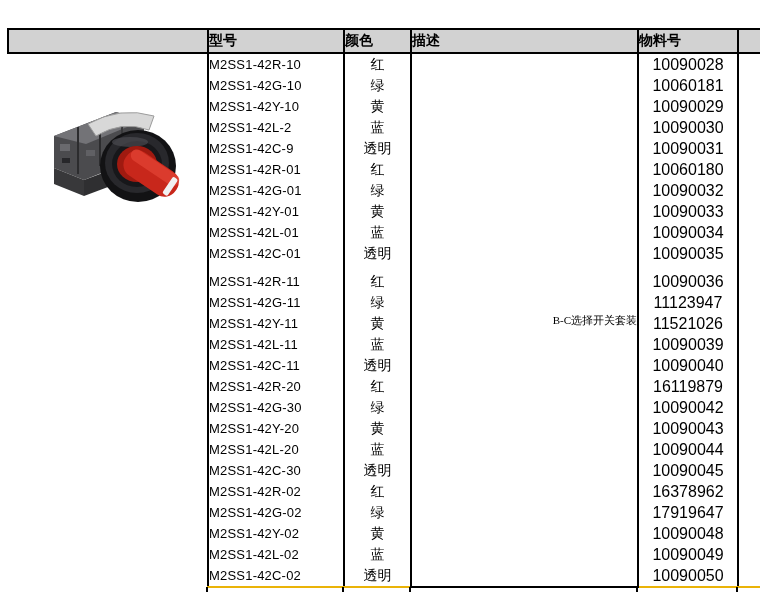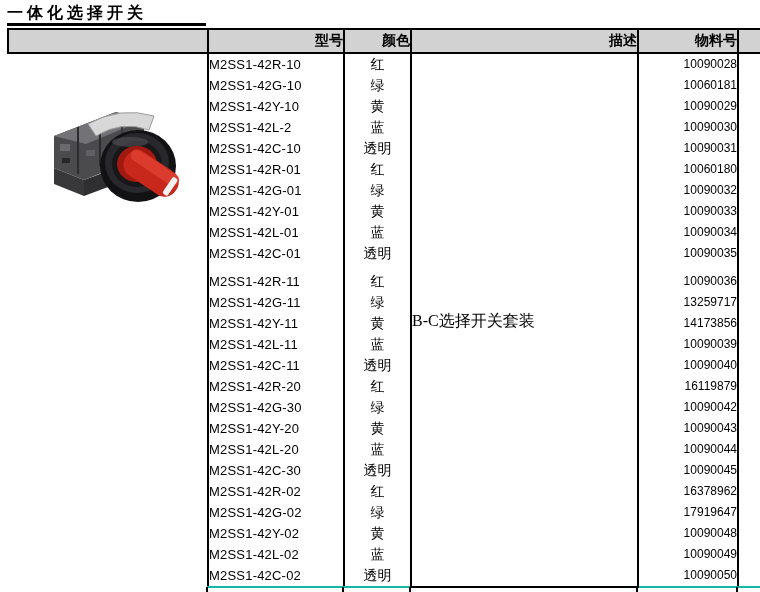--- a/index.html
+++ b/index.html
@@ -11,49 +11,48 @@
          border-bottom:3px solid #000;font-weight:bold;font-size:16px;
          letter-spacing:4px;line-height:21px;white-space:nowrap;
          font-family:"Liberation Sans","DejaVu Sans",sans-serif;}
 
   table.catalog{position:absolute;left:7px;top:28px;width:753px;
                 border-collapse:collapse;table-layout:fixed;}
   table.catalog th,table.catalog td{margin:0;padding:0;overflow:hidden;}
 
   thead th{height:22px;line-height:22px;background:#d2d2d2;
            border-top:2px solid #000;border-bottom:2px solid #000;
-           font-size:14px;font-weight:bold;text-align:right;
+           font-size:14px;font-weight:bold;text-align:left;
            font-family:"Liberation Serif","DejaVu Serif",serif;}
   thead th.c-img{border-left:2px solid #000;}
   thead th.c-mod,thead th.c-col,thead th.c-des,thead th.c-par,thead th.c-end{border-left:2px solid #000;}
 
   tbody td{height:21px;line-height:21px;font-size:14px;vertical-align:middle;
            background:#fff;}
   td.c-mod,td.c-col,td.c-des,td.c-par,td.c-end{border-left:2px solid #000;}
 
   td.c-mod{font-size:13px;padding-left:12px;text-align:left;letter-spacing:0.2px;}
   td.c-col{text-align:center;font-family:"Liberation Serif","DejaVu Serif",serif;font-size:14px;}
-  td.c-par{padding-left:11px;text-align:right;font-size:12px;}
-  td.c-des{text-align:left;font-family:"Liberation Serif","DejaVu Serif",serif;
-           font-size:16px;vertical-align:middle;border-bottom:2px solid #000;}
+  td.c-par{padding-left:11px;text-align:center;font-size:16px;}
+  td.c-des{text-align:right;font-family:"Liberation Serif","DejaVu Serif",serif;
+           font-size:11px;vertical-align:middle;border-bottom:2px solid #000;}
   td.c-img{vertical-align:top;border:none;}
-  td.last{border-bottom:2px solid #14b8a6;}
+  td.last{border-bottom:2px solid #eab308;}
   tr.spacer{height:7px;}
   tr.spacer td{height:7px;line-height:7px;}
 
   .product-img{display:block;margin:38px 0 0 30px;width:155px;height:120px;}
 
   
   .stub{position:absolute;top:587px;width:2px;height:10px;background:#000;}
 </style>
 </head>
 <body>
 
 <div class="page">
-  <div class="title">一体化选择开关</div>
 
   <table class="catalog">
     <colgroup>
       <col style="width:200px">
         <col style="width:136px">
         <col style="width:67px">
       <col style="width:227px">
         <col style="width:100px">
         <col style="width:23px">
     </colgroup>
@@ -122,21 +121,21 @@
           <td class="c-par">10090029</td>
           <td class="c-end"></td>
         </tr>
         <tr>
           <td class="c-mod">M2SS1-42L-2</td>
           <td class="c-col">蓝</td>
           <td class="c-par">10090030</td>
           <td class="c-end"></td>
         </tr>
         <tr>
-          <td class="c-mod">M2SS1-42C-10</td>
+          <td class="c-mod">M2SS1-42C-9</td>
           <td class="c-col">透明</td>
           <td class="c-par">10090031</td>
           <td class="c-end"></td>
         </tr>
         <tr>
           <td class="c-mod">M2SS1-42R-01</td>
           <td class="c-col">红</td>
           <td class="c-par">10060180</td>
           <td class="c-end"></td>
         </tr>
@@ -172,27 +171,27 @@
         </tr>
         <tr>
           <td class="c-mod">M2SS1-42R-11</td>
           <td class="c-col">红</td>
           <td class="c-par">10090036</td>
           <td class="c-end"></td>
         </tr>
         <tr>
           <td class="c-mod">M2SS1-42G-11</td>
           <td class="c-col">绿</td>
-          <td class="c-par">13259717</td>
+          <td class="c-par">11123947</td>
           <td class="c-end"></td>
         </tr>
         <tr>
           <td class="c-mod">M2SS1-42Y-11</td>
           <td class="c-col">黄</td>
-          <td class="c-par">14173856</td>
+          <td class="c-par">11521026</td>
           <td class="c-end"></td>
         </tr>
         <tr>
           <td class="c-mod">M2SS1-42L-11</td>
           <td class="c-col">蓝</td>
           <td class="c-par">10090039</td>
           <td class="c-end"></td>
         </tr>
         <tr>
           <td class="c-mod">M2SS1-42C-11</td>

